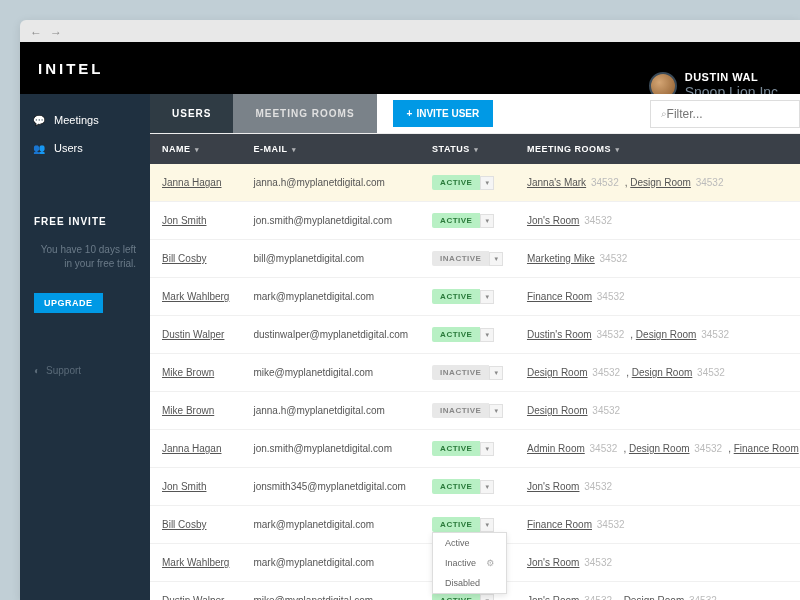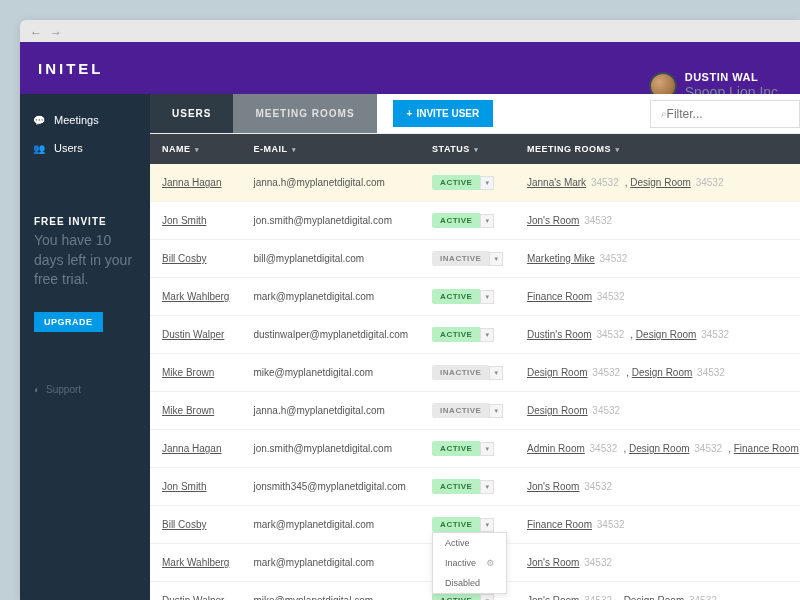--- a/index.html
+++ b/index.html
@@ -1,35 +1,35 @@
 <!DOCTYPE html>
 <html><head>
 <meta charset="utf-8">
 <style>
 * { margin: 0; padding: 0; box-sizing: border-box; font-family: -apple-system, BlinkMacSystemFont, "Segoe UI", Arial, sans-serif; }
 body { background: #c1cfd6; padding: 20px 0 0 20px; overflow: hidden; }
 .browser { background: #e8e8e8; border-radius: 6px 0 0 0; width: 780px; height: 580px; overflow: hidden; box-shadow: 0 2px 10px rgba(0,0,0,0.1); }
 .browser-bar { height: 22px; padding: 4px 10px; display: flex; align-items: center; gap: 8px; }
 .nav-arrow { color: #888; font-size: 12px; cursor: pointer; }
 .app { display: flex; flex-direction: column; height: calc(100% - 22px); }
-.topbar { background: #4c1d95; height: 52px; display: flex; align-items: center; padding: 0 18px; justify-content: space-between; }
+.topbar { background: #000000; height: 52px; display: flex; align-items: center; padding: 0 18px; justify-content: space-between; }
 .logo { color: #fff; font-weight: 700; letter-spacing: 3px; font-size: 15px; }
 .user-info { display: flex; align-items: center; gap: 8px; margin-top: 36px; }
 .avatar { width: 28px; height: 28px; border-radius: 50%; background: radial-gradient(circle at 35% 35%, #d4a574, #8b5a2b); border: 2px solid #3a4a58; }
 .user-text { display: flex; flex-direction: column; line-height: 1.2; }
 .user-name { color: #fff; font-size: 11px; font-weight: 700; letter-spacing: 0.5px; }
 .user-org { color: #7a8a98; font-size: 14px; }
 .main { display: flex; flex: 1; overflow: hidden; }
 .sidebar { width: 130px; background: #1f3040; display: flex; flex-direction: column; padding-top: 12px; }
 .nav-item { display: flex; align-items: center; gap: 8px; padding: 8px 14px; color: #fff; font-size: 11px; cursor: pointer; }
 .nav-item .icon { width: 12px; height: 12px; display: inline-flex; align-items: center; justify-content: center; }
 .nav-item.active .icon { color: #2ecc71; }
 .trial-box { margin-top: 40px; padding: 14px; }
 .trial-title { color: #fff; font-size: 10px; font-weight: 700; letter-spacing: 1px; }
-.trial-text { color: #6a7a88; font-size: 14px; line-height: 1.4; margin-top: 4px; }
+.trial-text { color: #6a7a88; font-size: 10px; line-height: 1.4; margin-top: 16px; text-align: right; }
 .upgrade-btn { background: #0099e5; color: #fff; border: none; padding: 5px 10px; font-size: 9px; font-weight: 700; letter-spacing: 0.5px; margin-top: 22px; cursor: pointer; }
 .support { margin-top: 30px; padding: 8px 14px; color: #5a6a78; font-size: 10px; display: flex; align-items: center; gap: 6px; cursor: pointer; }
 .content { flex: 1; background: #fff; display: flex; flex-direction: column; overflow: hidden; }
 .content-header { display: flex; align-items: center; background: #fff; border-bottom: 1px solid #eee; }
 .tabs { display: flex; }
 .tab { padding: 14px 22px; font-size: 10px; font-weight: 700; letter-spacing: 1px; cursor: pointer; }
 .tab.active { background: #2f3b44; color: #fff; }
 .tab.inactive { background: #7a8289; color: #e0e0e0; }
 .invite-btn { background: #0099e5; color: #fff; border: none; padding: 8px 14px; font-size: 10px; font-weight: 700; margin-left: 16px; cursor: pointer; display: flex; align-items: center; gap: 4px; }
 .filter-box { margin-left: auto; margin-right: 0; display: flex; align-items: center; border: 1px solid #ddd; padding: 6px 10px; width: 150px; }

